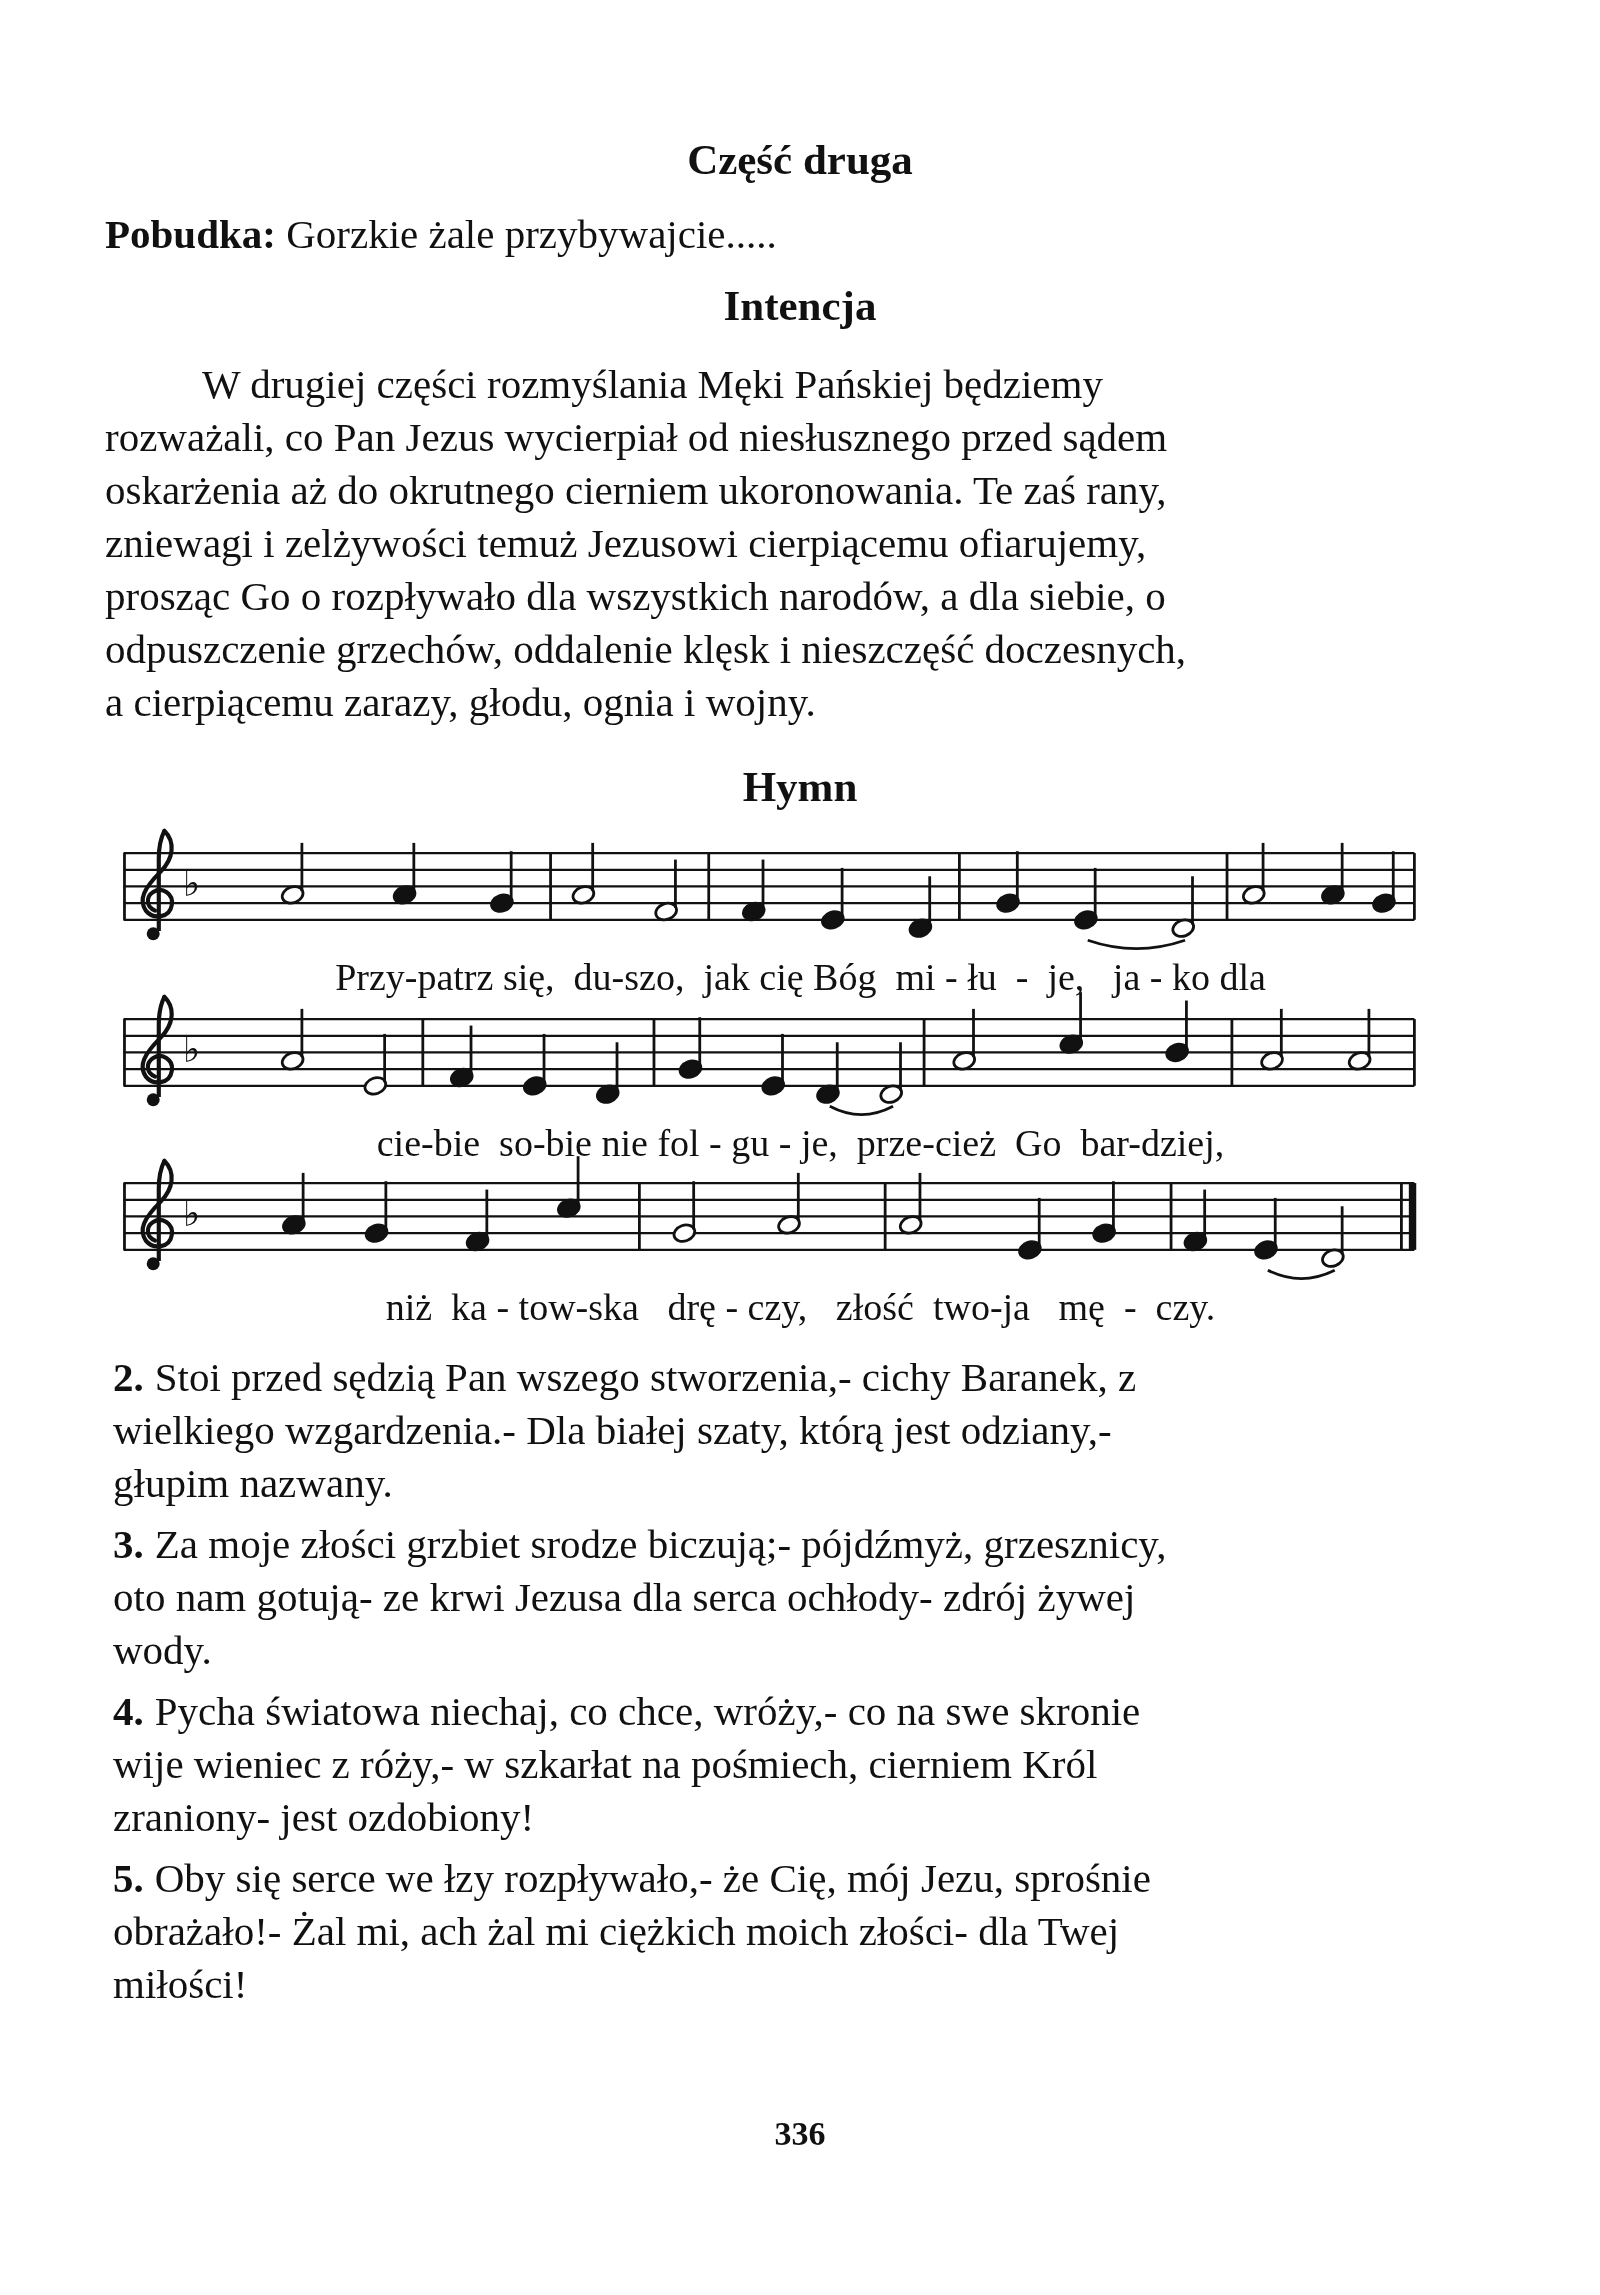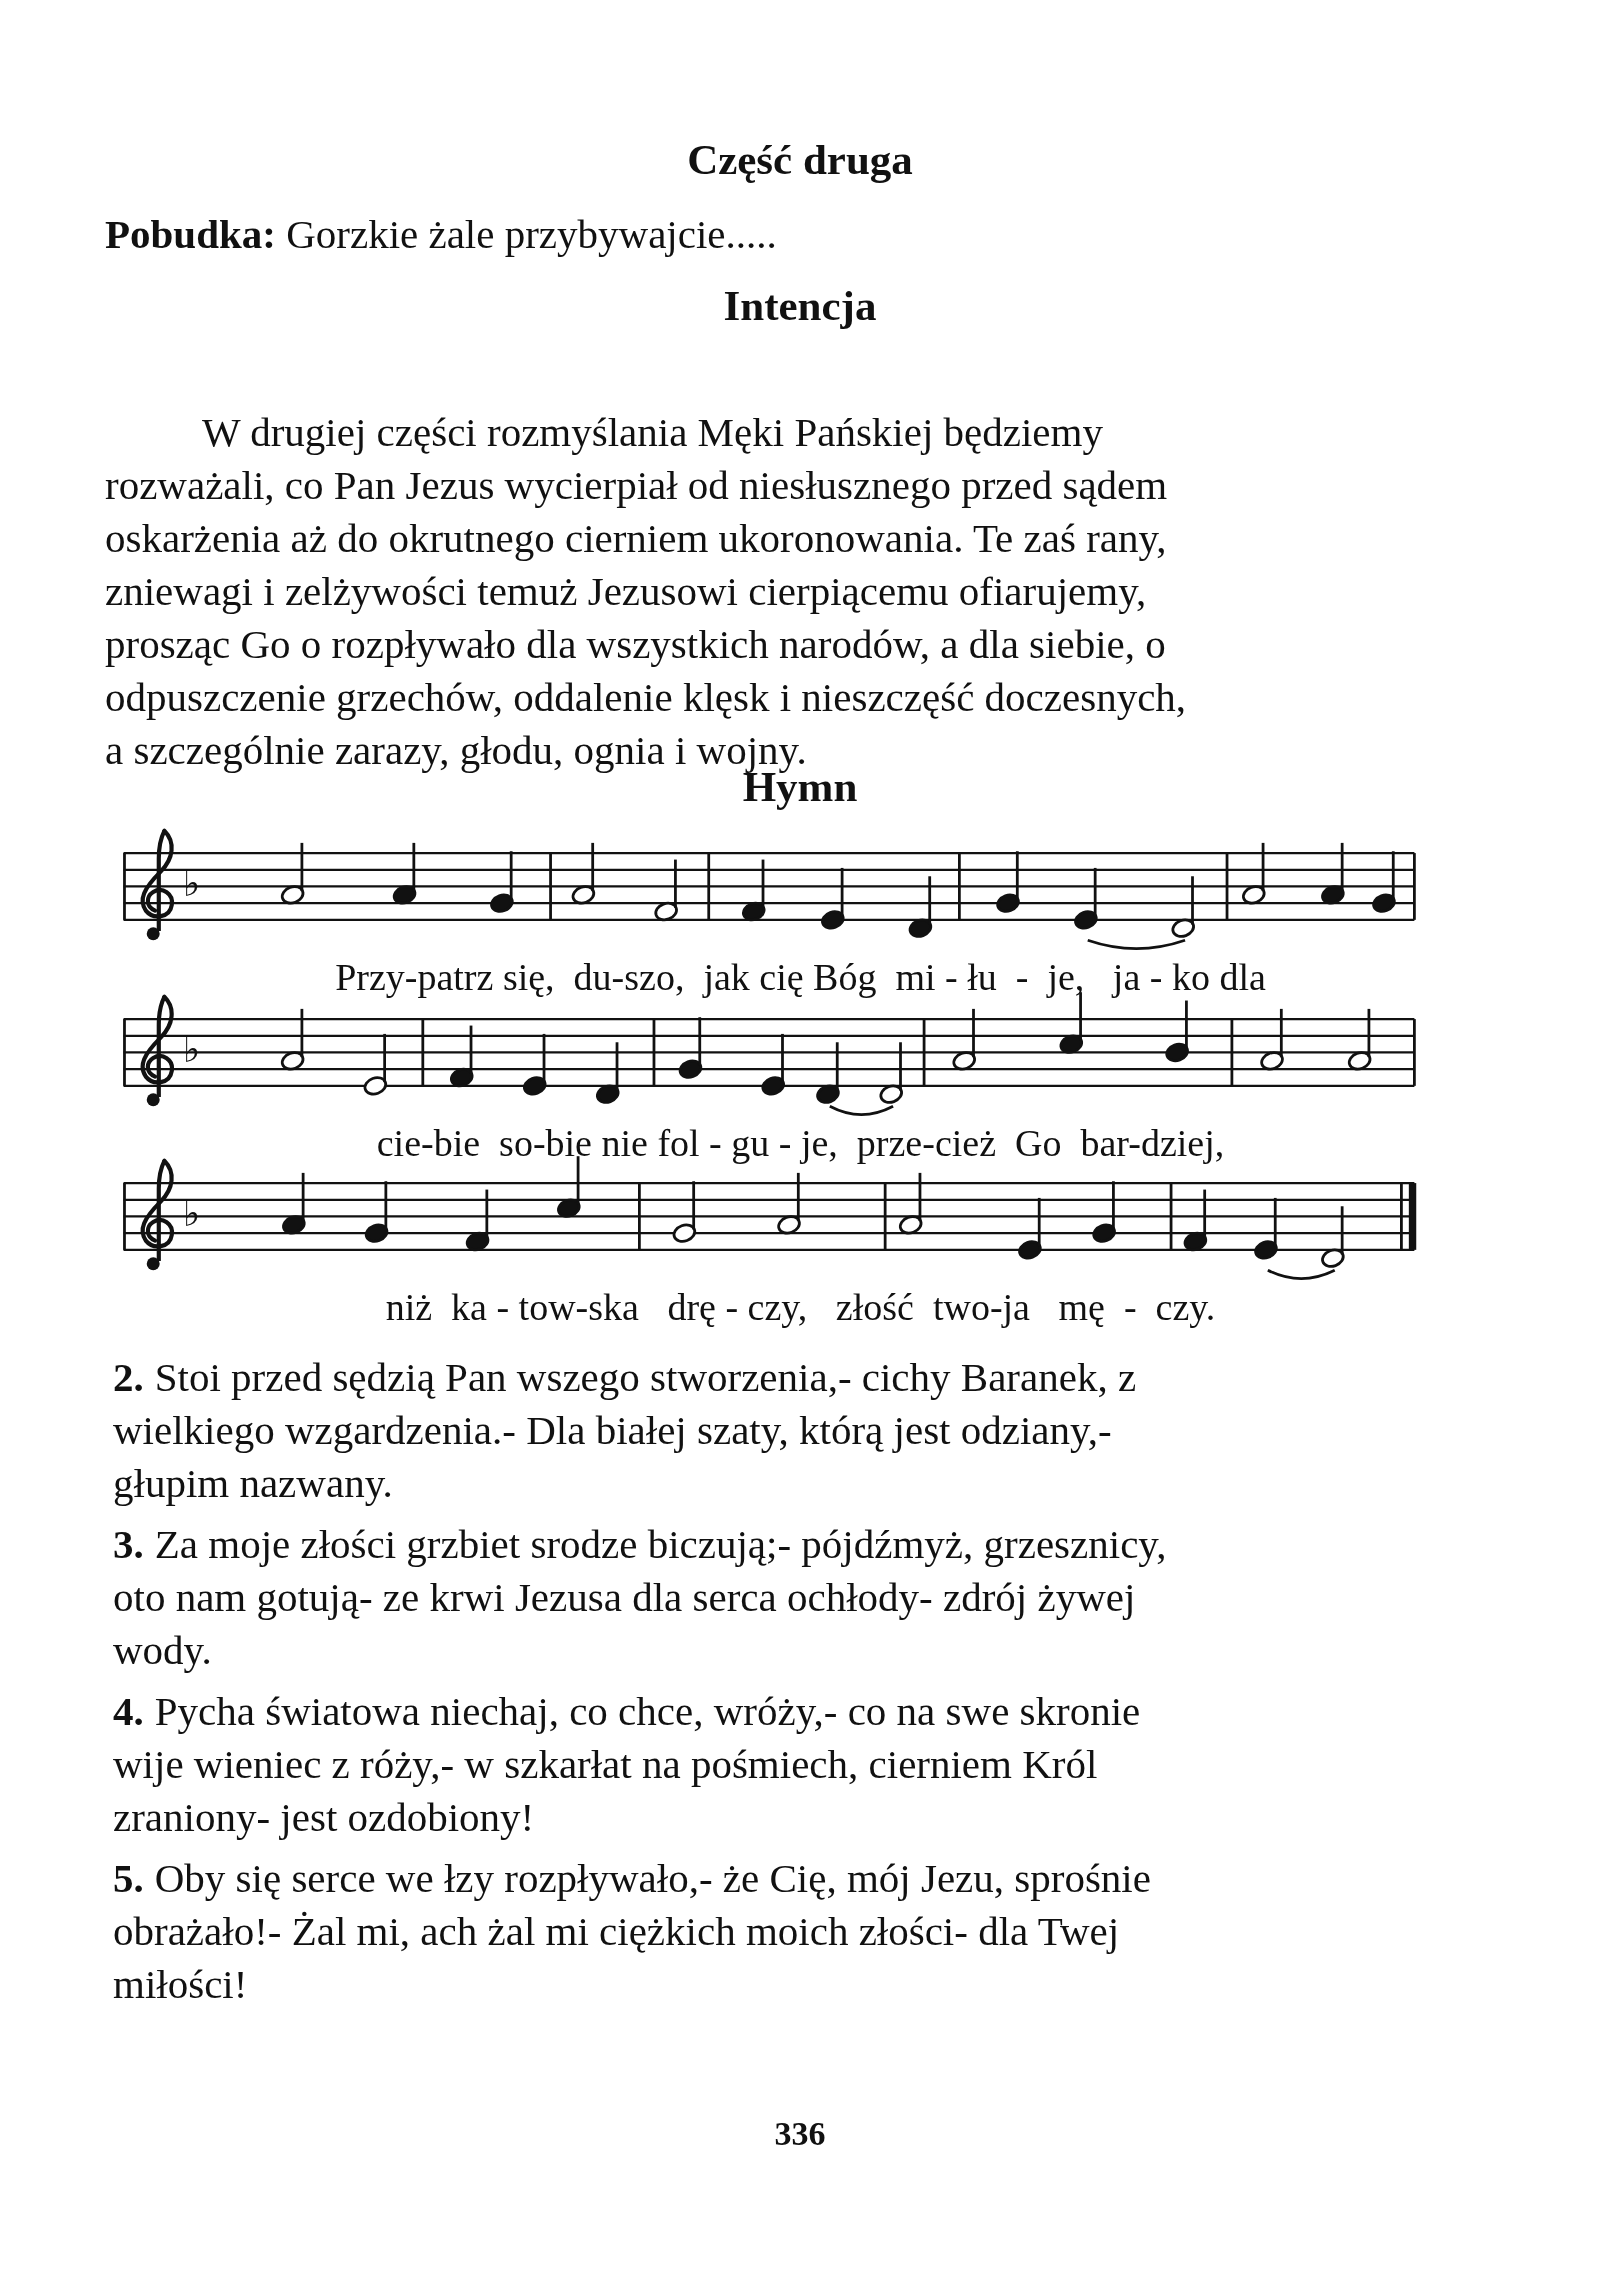--- a/index.html
+++ b/index.html
@@ -9,21 +9,21 @@
     -webkit-font-smoothing:antialiased;
   }
   .abs{position:absolute;}
   .center{left:0;width:1600px;text-align:center;}
   .heading{font-weight:bold;font-size:43px;}
   .bodytext{font-size:41px;line-height:53px;}
   .pobudka{left:105px;top:210px;font-size:41px;}
   .pobudka b{font-weight:bold;}
   .paragraph{left:105px;top:358px;width:1401px;}
   .paragraph .pline{white-space:pre;}
-  .indent{padding-left:97px;margin-top:48px;}
+  .indent{padding-left:97px;}
   .music{left:105px;width:1391px;height:144px;}
   .music svg{display:block;}
   .lyrics{left:105px;width:1391px;text-align:center;font-size:38px;white-space:pre;}
   .verses{left:105px;top:1343px;width:1401px;font-size:41px;line-height:53px;}
   .verses p{margin:8px;}
   .vnum{font-weight:bold;margin-right:11px;}
   .pagenum{top:2115px;font-weight:bold;font-size:34px;}
 </style>
 </head>
 <body>
@@ -34,21 +34,21 @@
 
 <div class="abs center heading" style="top:281px">Intencja</div>
 
 <div class="abs paragraph bodytext">
   <div class="pline indent">W drugiej części rozmyślania Męki Pańskiej będziemy</div>
   <div class="pline">rozważali, co Pan Jezus wycierpiał od niesłusznego przed sądem</div>
   <div class="pline">oskarżenia aż do okrutnego cierniem ukoronowania. Te zaś rany,</div>
   <div class="pline">zniewagi i zelżywości temuż Jezusowi cierpiącemu ofiarujemy,</div>
   <div class="pline">prosząc Go o rozpływało dla wszystkich narodów, a dla siebie, o</div>
   <div class="pline">odpuszczenie grzechów, oddalenie klęsk i nieszczęść doczesnych,</div>
-  <div class="pline">a szczególnie zarazy, głodu, ognia i wojny.</div>
+  <div class="pline">a cierpiącemu zarazy, głodu, ognia i wojny.</div>
 </div>
 
 <div class="abs center heading" style="top:762px">Hymn</div>
 
 <div class="abs music" style="top:814px">
   <svg width="1391" height="144" viewBox="0 0 1500 155">
       <line x1="20" y1="42" x2="1412" y2="42" stroke="#111" stroke-width="2.4"></line>
       <line x1="20" y1="60" x2="1412" y2="60" stroke="#111" stroke-width="2.4"></line>
       <line x1="20" y1="78" x2="1412" y2="78" stroke="#111" stroke-width="2.4"></line>
       <line x1="20" y1="96" x2="1412" y2="96" stroke="#111" stroke-width="2.4"></line>

